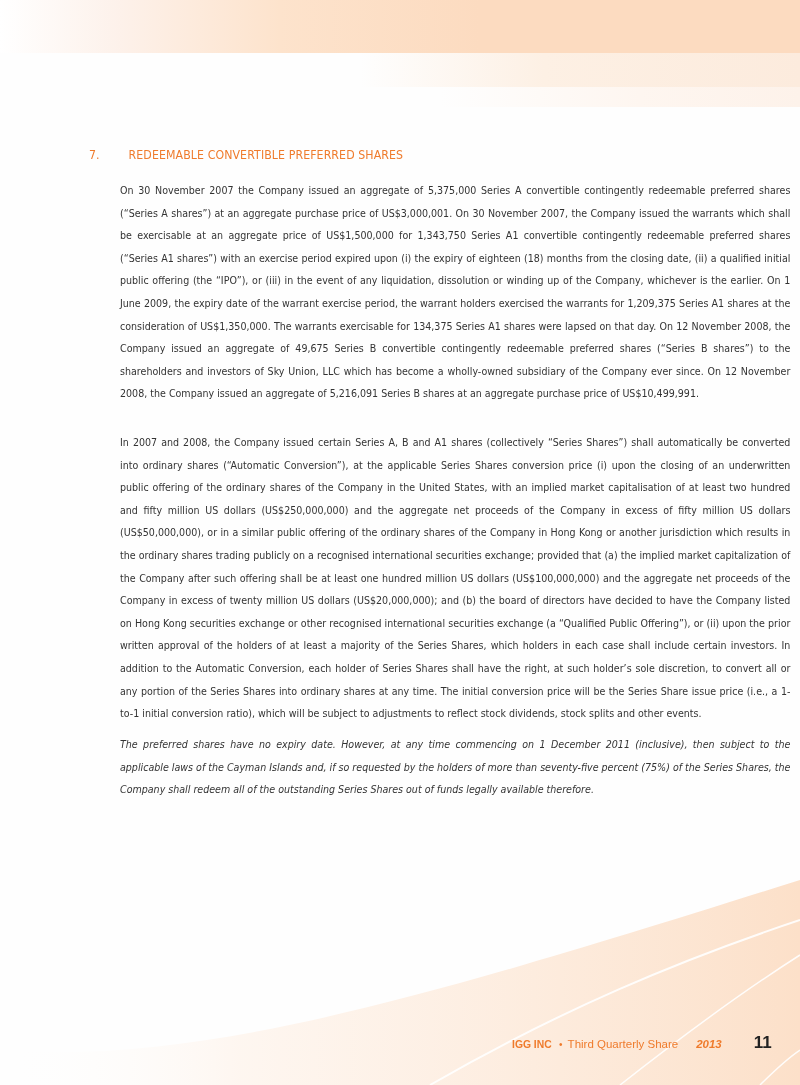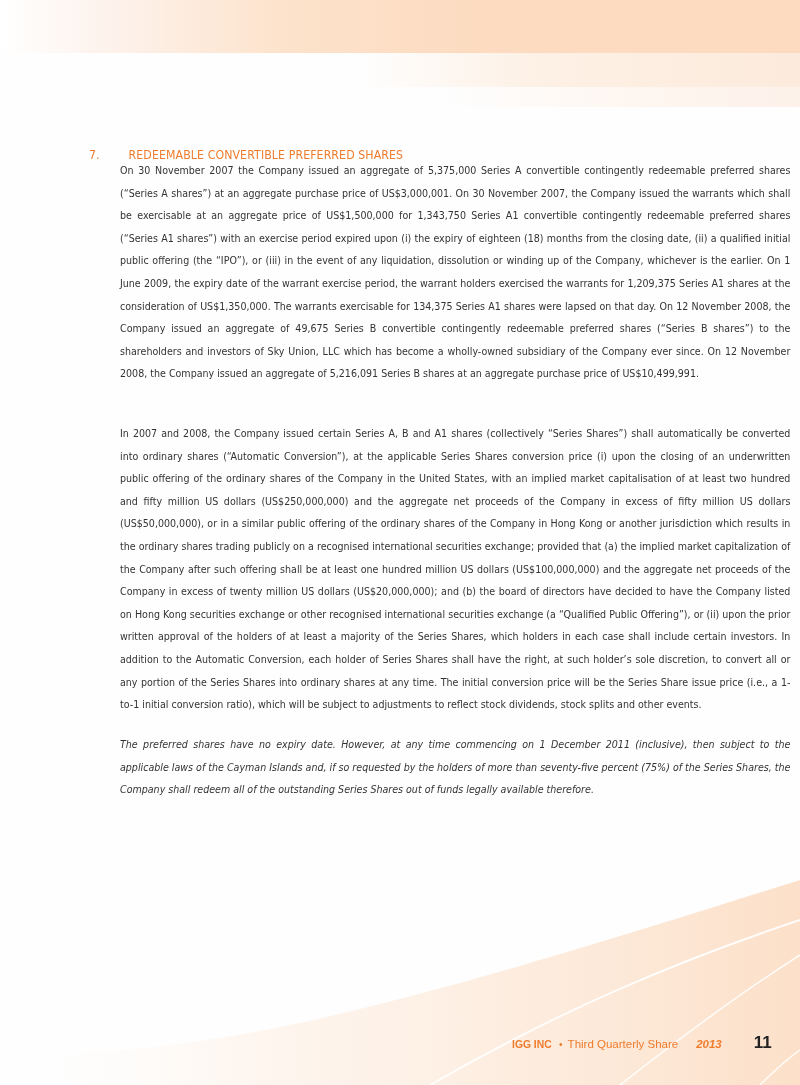--- a/index.html
+++ b/index.html
@@ -67,25 +67,25 @@
   <path d="M620,205 C690,150 745,110 800,75" stroke="#ffffff" stroke-width="1.5" fill="none" opacity="0.9"></path>
   <path d="M760,205 C775,190 788,178 800,170" stroke="#ffffff" stroke-width="1.5" fill="none" opacity="0.9"></path>
 </svg>
 
 <div class="content">
   <div class="heading">
     <span class="num">7.</span>
     <span>REDEEMABLE CONVERTIBLE PREFERRED SHARES</span>
   </div>
 
-  <div class="para" style="top:160px;">
+  <div class="para" style="top:180px;">
     <span class="inner">On 30 November 2007 the Company issued an aggregate of 5,375,000 Series A convertible contingently redeemable preferred shares (“Series A shares”) at an aggregate purchase price of US$3,000,001. On 30 November 2007, the Company issued the warrants which shall be exercisable at an aggregate price of US$1,500,000 for 1,343,750 Series A1 convertible contingently redeemable preferred shares (“Series A1 shares”) with an exercise period expired upon (i) the expiry of eighteen (18) months from the closing date, (ii) a qualified initial public offering (the “IPO”), or (iii) in the event of any liquidation, dissolution or winding up of the Company, whichever is the earlier. On 1 June 2009, the expiry date of the warrant exercise period, the warrant holders exercised the warrants for 1,209,375 Series A1 shares at the consideration of US$1,350,000. The warrants exercisable for 134,375 Series A1 shares were lapsed on that day. On 12 November 2008, the Company issued an aggregate of 49,675 Series B convertible contingently redeemable preferred shares (“Series B shares”) to the shareholders and investors of Sky Union, LLC which has become a wholly-owned subsidiary of the Company ever since. On 12 November 2008, the Company issued an aggregate of 5,216,091 Series B shares at an aggregate purchase price of US$10,499,991.</span>
   </div>
 
-  <div class="para" style="top:423px;">
+  <div class="para" style="top:432px;">
     <span class="inner">In 2007 and 2008, the Company issued certain Series A, B and A1 shares (collectively “Series Shares”) shall automatically be converted into ordinary shares (“Automatic Conversion”), at the applicable Series Shares conversion price (i) upon the closing of an underwritten public offering of the ordinary shares of the Company in the United States, with an implied market capitalisation of at least two hundred and fifty million US dollars (US$250,000,000) and the aggregate net proceeds of the Company in excess of fifty million US dollars (US$50,000,000), or in a similar public offering of the ordinary shares of the Company in Hong Kong or another jurisdiction which results in the ordinary shares trading publicly on a recognised international securities exchange; provided that (a) the implied market capitalization of the Company after such offering shall be at least one hundred million US dollars (US$100,000,000) and the aggregate net proceeds of the Company in excess of twenty million US dollars (US$20,000,000); and (b) the board of directors have decided to have the Company listed on Hong Kong securities exchange or other recognised international securities exchange (a “Qualified Public Offering”), or (ii) upon the prior written approval of the holders of at least a majority of the Series Shares, which holders in each case shall include certain investors. In addition to the Automatic Conversion, each holder of Series Shares shall have the right, at such holder’s sole discretion, to convert all or any portion of the Series Shares into ordinary shares at any time. The initial conversion price will be the Series Share issue price (i.e., a 1-to-1 initial conversion ratio), which will be subject to adjustments to reflect stock dividends, stock splits and other events.</span>
   </div>
 
   <div class="para" style="top:734px;font-style:italic;">
     <span class="inner">The preferred shares have no expiry date. However, at any time commencing on 1 December 2011 (inclusive), then subject to the applicable laws of the Cayman Islands and, if so requested by the holders of more than seventy-five percent (75%) of the Series Shares, the Company shall redeem all of the outstanding Series Shares out of funds legally available therefore.</span>
   </div>
 </div>
 
 <div class="footer">
   <span class="brand">IGG INC</span>

